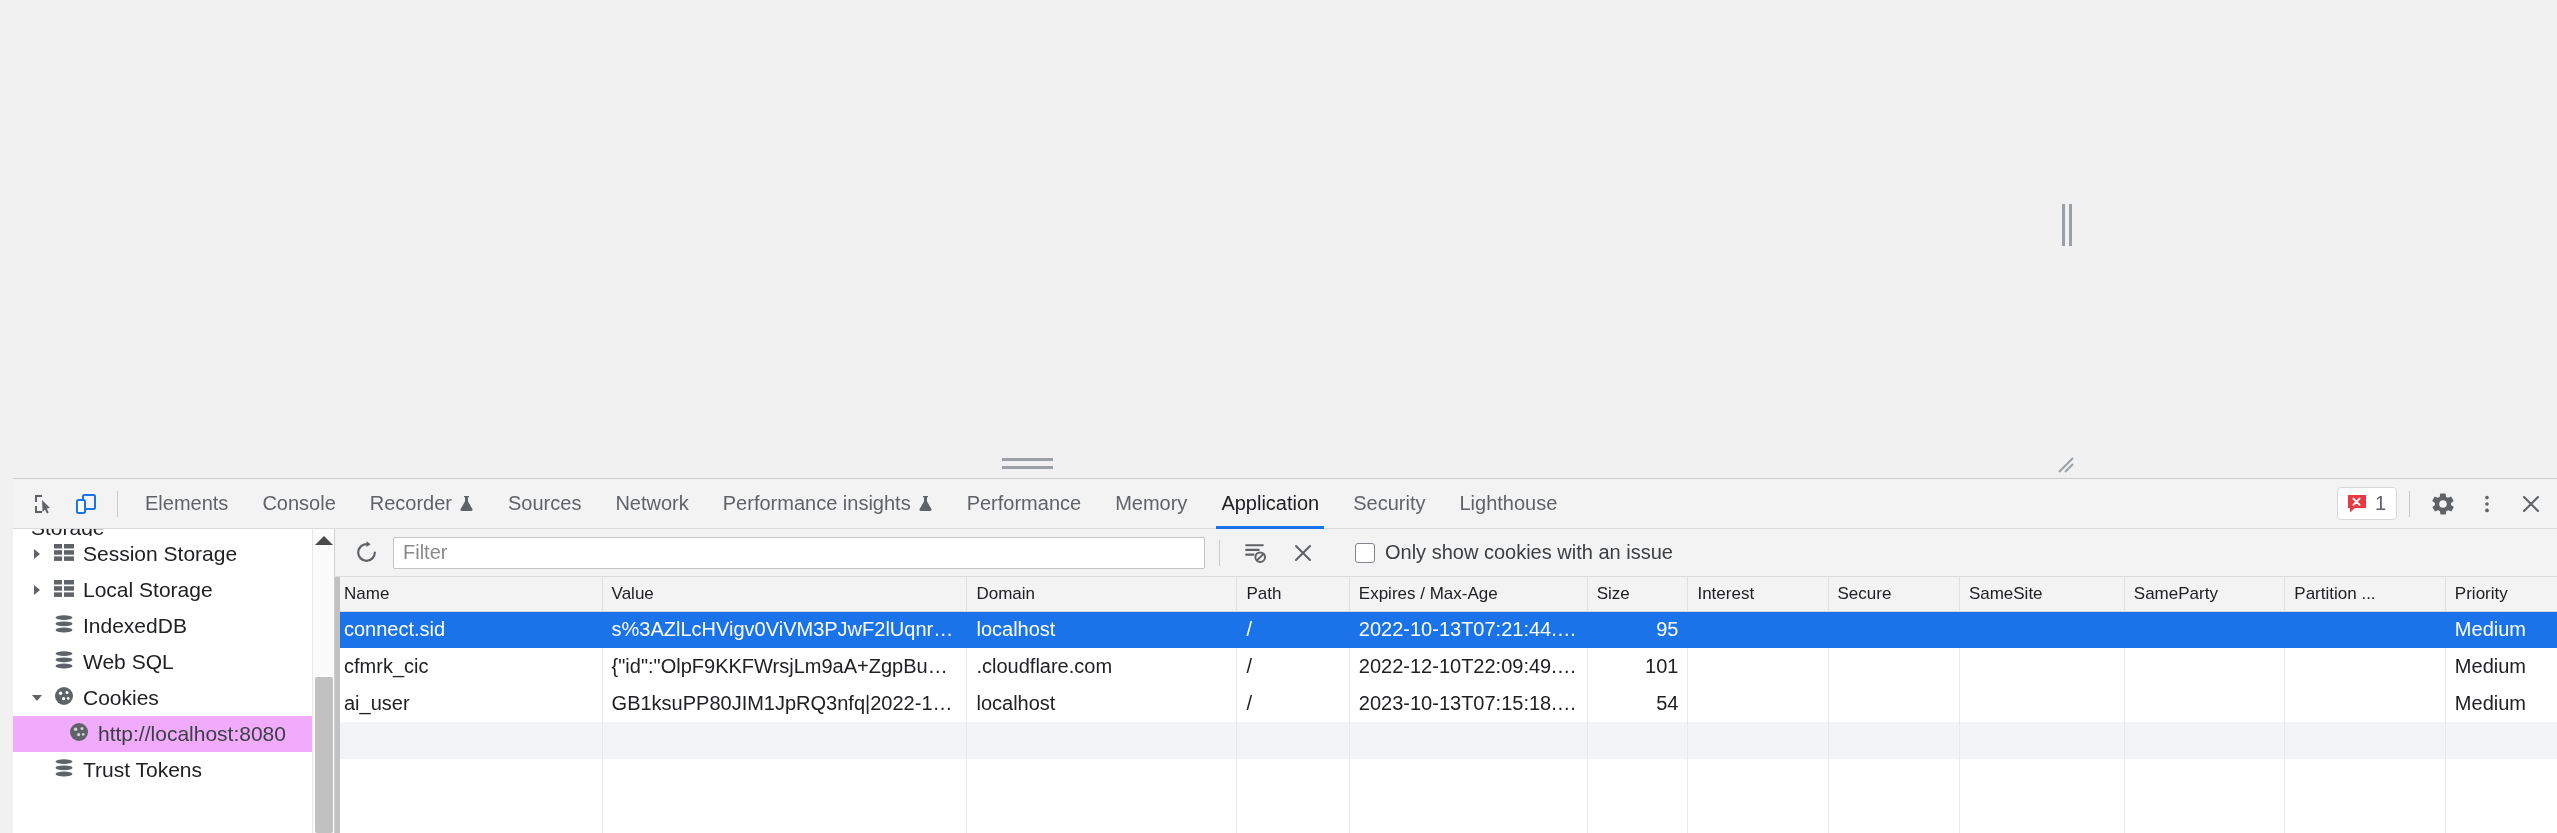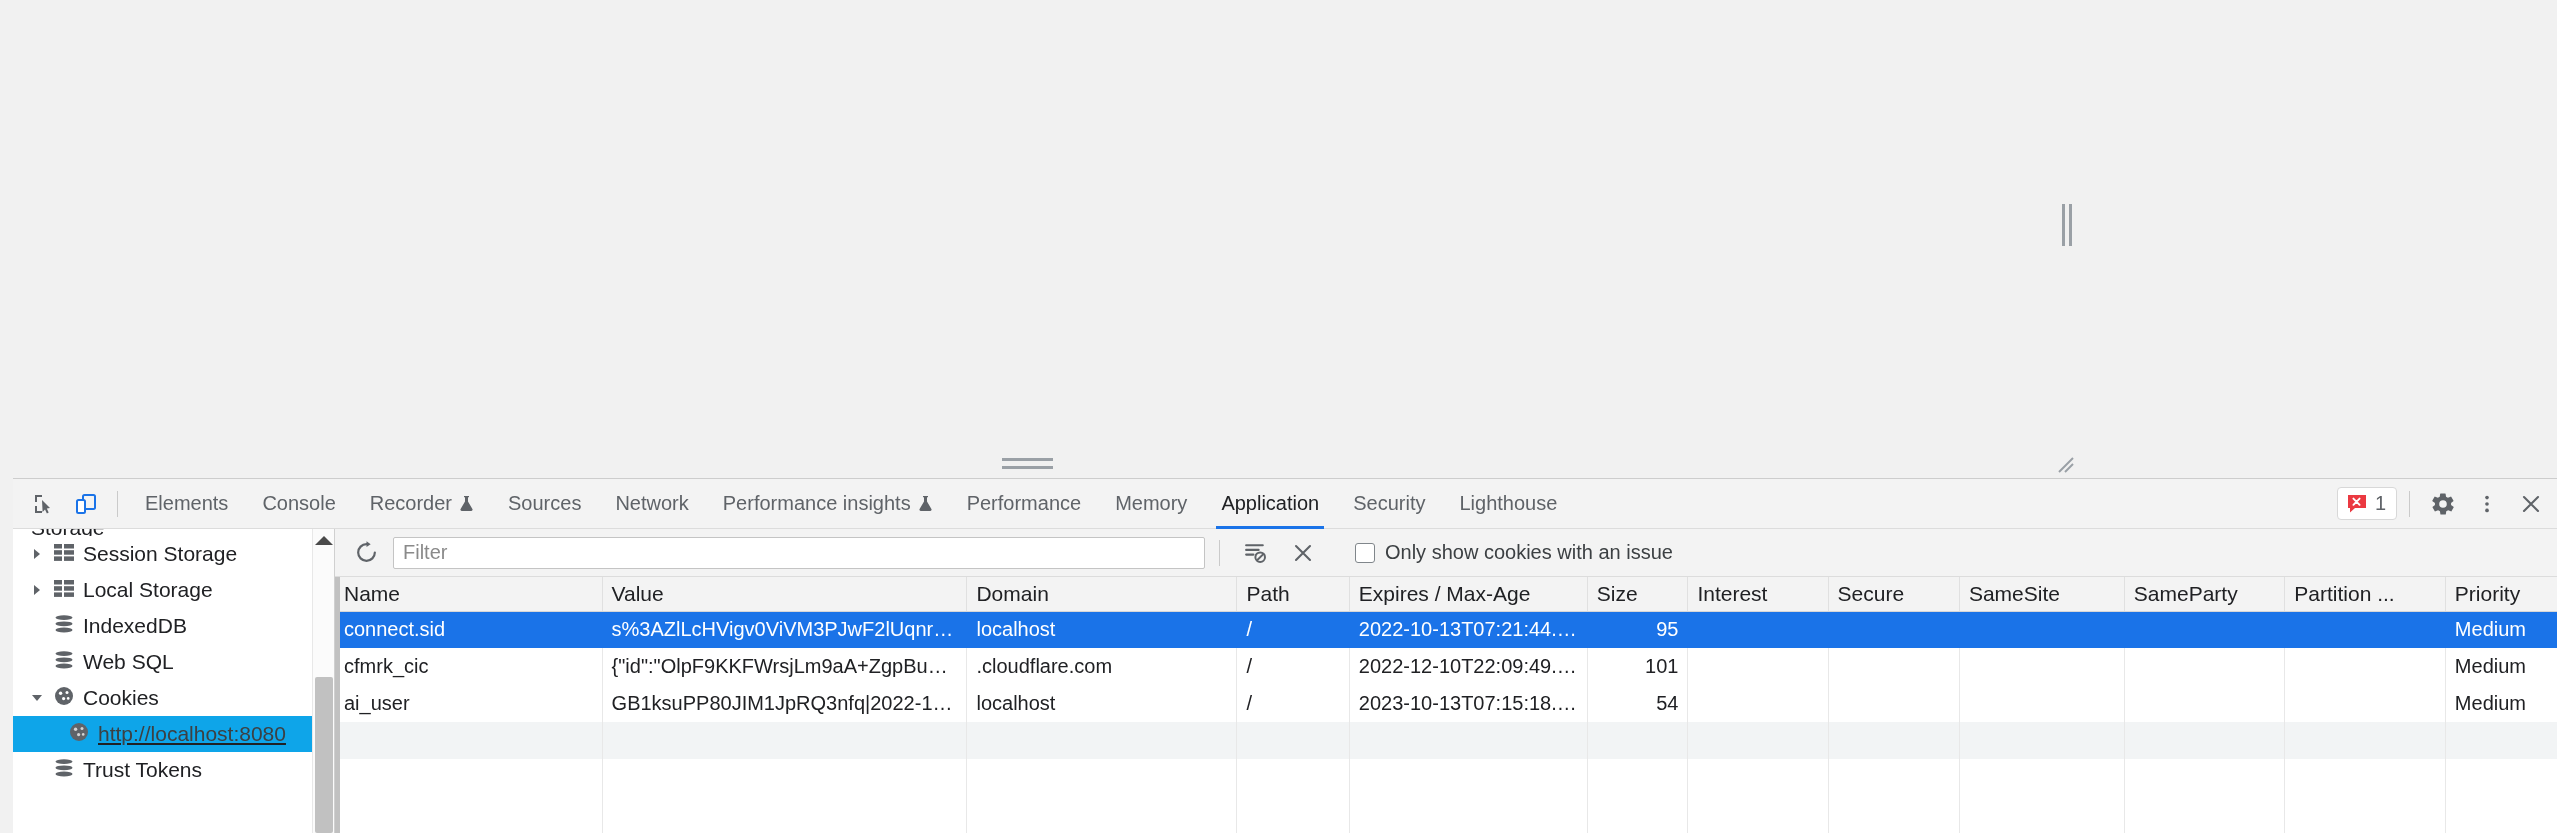--- a/index.html
+++ b/index.html
@@ -112,21 +112,21 @@
   }
   #sb-title {
     font-size: 21px; color: #202124; padding: 0 0 2px 18px;
     margin-top: -13px; height: 20px; overflow: hidden;
   }
   .sb-item {
     height: 36px; display: flex; align-items: center; gap: 9px;
     font-size: 21px; color: #202124; cursor: pointer; padding-left: 16px;
     white-space: nowrap;
   }
-  .sb-item.selected { background: #0ea5e9; text-decoration: underline; }
+  .sb-item.selected { background: #f0abfc; }
   .sb-item.indent { padding-left: 56px; }
   .sb-twisty {
     width: 16px; height: 16px; flex: none;
     display: flex; align-items: center; justify-content: center;
   }
   .sb-twisty.none { visibility: hidden; }
   .sb-label { color: #202124; }
   .sb-item.selected .sb-label { color: #3c4043; }
 
   
@@ -165,21 +165,21 @@
   }
   .chk-box {
     width: 20px; height: 20px; border: 1.6px solid #80868b; border-radius: 3px;
     background: #fff; flex: none;
   }
 
   
   #cookie-table-wrap { flex: 1; overflow: hidden; position: relative; background: #fff; }
   table.cookies { width: 100%; border-collapse: collapse; table-layout: fixed; }
   table.cookies th {
-    background: #f3f3f3; font-weight: 400; font-size: 21px; color: #202124;
+    background: #f3f3f3; font-weight: 400; font-size: 17px; color: #202124;
     text-align: left; padding: 4px 9px; height: 34px;
     border-right: 1px solid #e0e0e0; border-bottom: 1px solid #d7d7d7;
     white-space: nowrap; overflow: hidden; cursor: pointer;
   }
   table.cookies td {
     font-size: 20px; color: #202124; padding: 3px 9px; height: 37px;
     border-right: 1px solid #e8e8e8; white-space: nowrap;
     overflow: hidden; text-overflow: ellipsis;
   }
   tr.data-row { background: #fff; cursor: pointer; }

